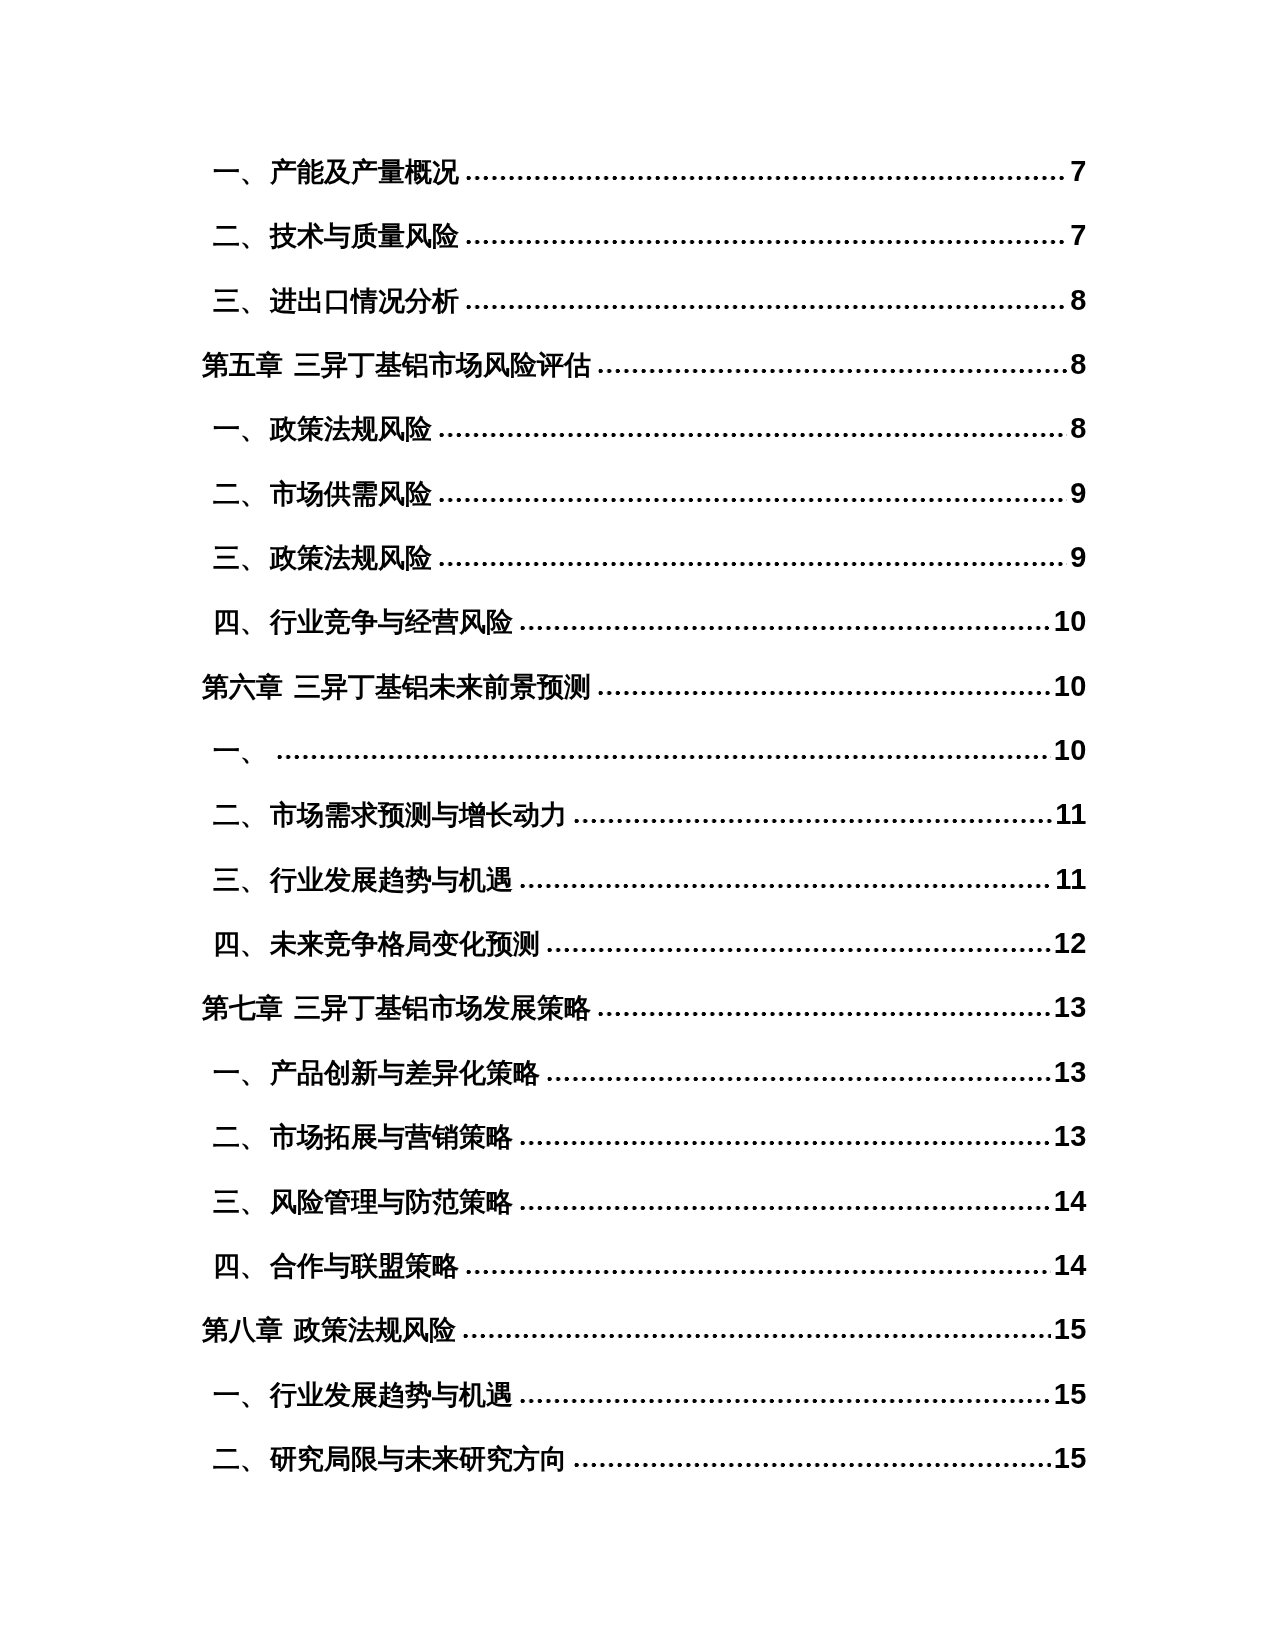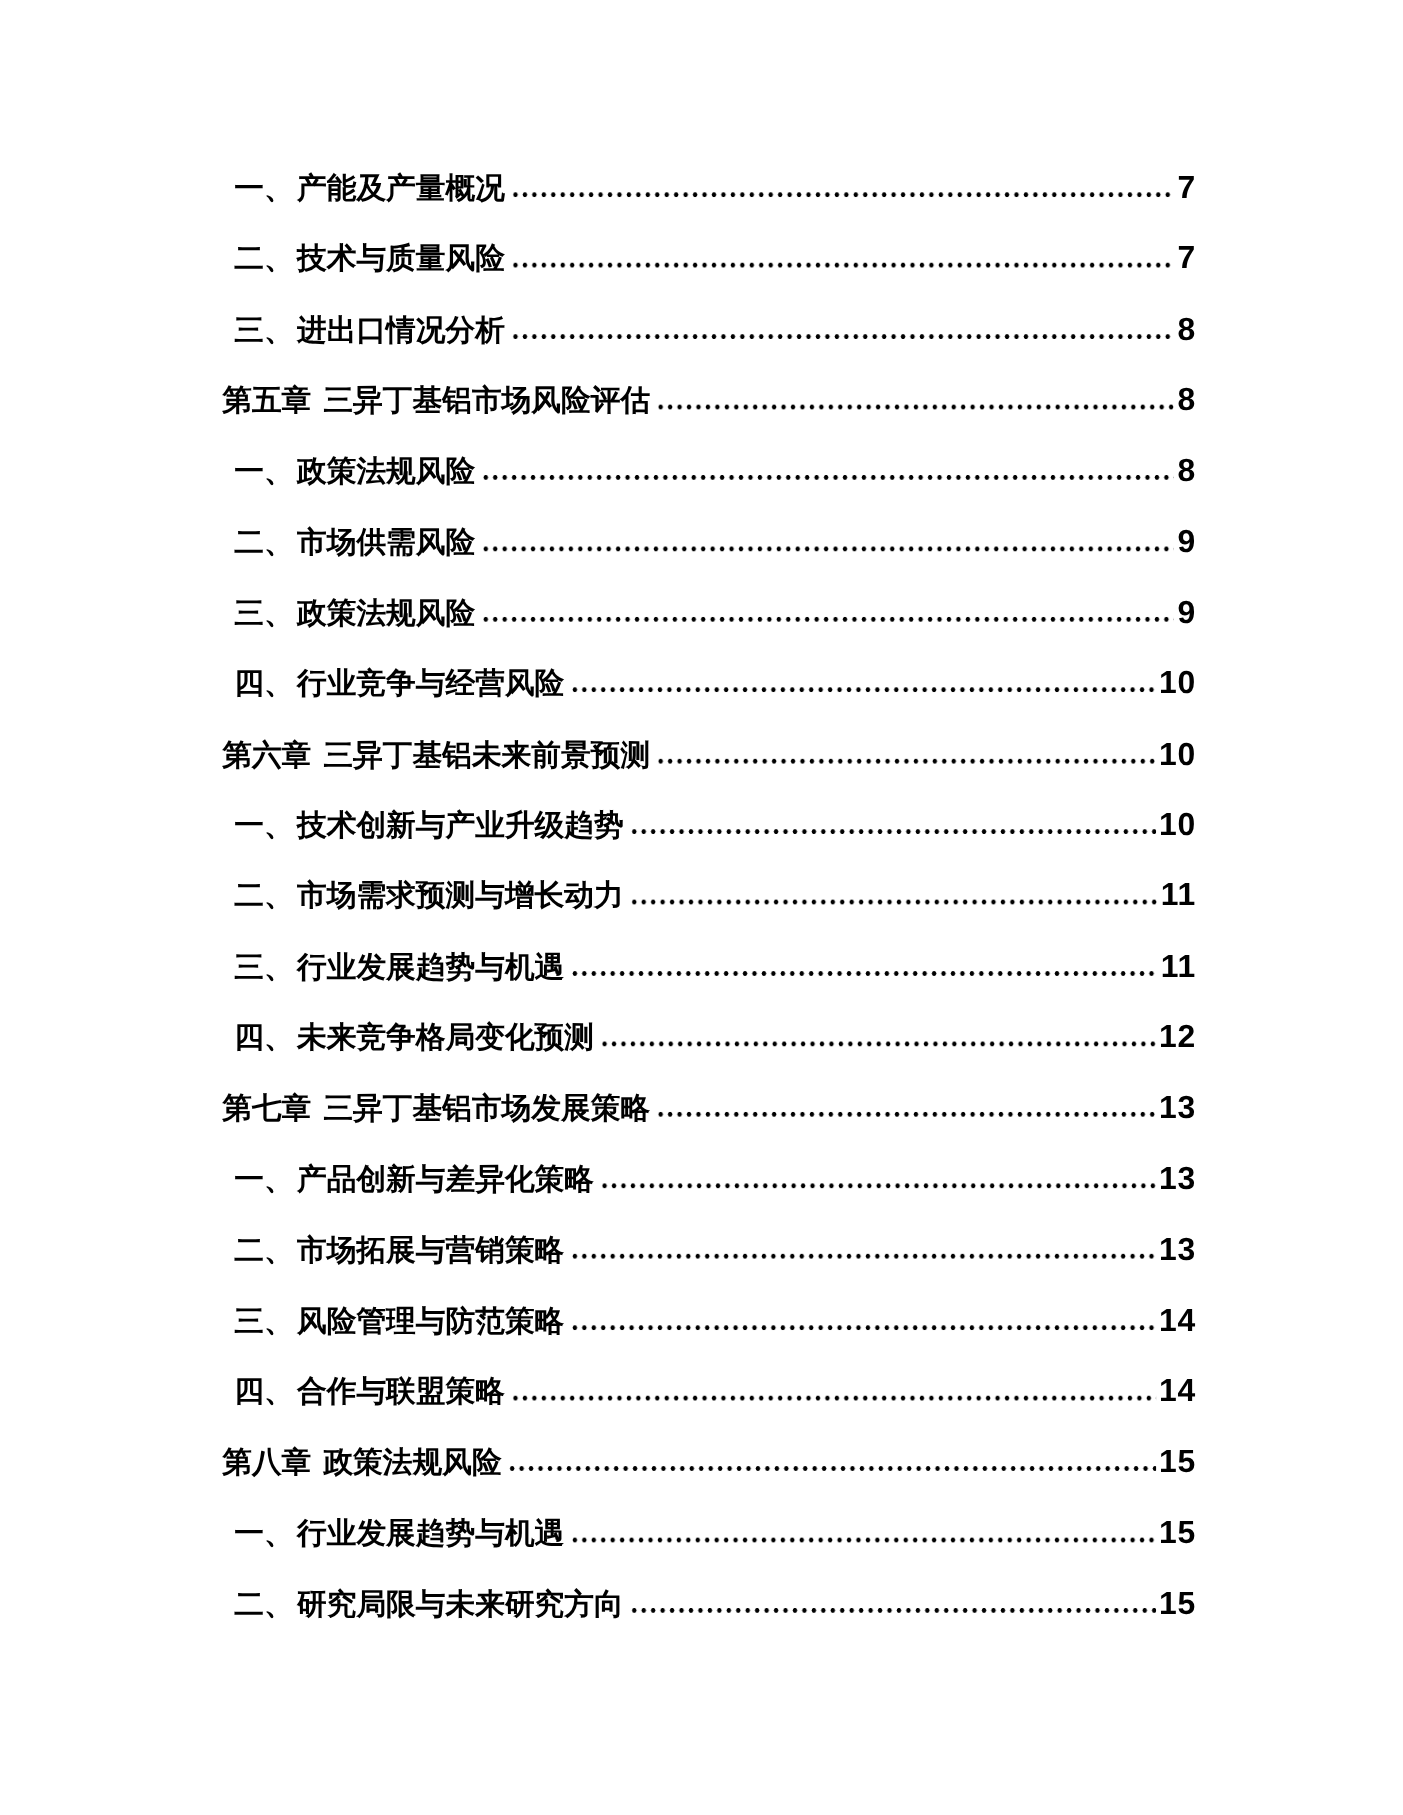--- a/index.html
+++ b/index.html
@@ -118,21 +118,20 @@
     <span class="toc-page">10</span>
   </div>
       <div class="toc-row chapter">
     <span class="toc-label">第六章</span>
     <span class="toc-title">三异丁基铝未来前景预测</span>
     <span class="toc-leader"></span>
     <span class="toc-page">10</span>
   </div>
       <div class="toc-row sub">
     <span class="toc-label">一、</span>
-    <span class="toc-title">技术创新与产业升级趋势</span>
     <span class="toc-leader"></span>
     <span class="toc-page">10</span>
   </div>
       <div class="toc-row sub">
     <span class="toc-label">二、</span>
     <span class="toc-title">市场需求预测与增长动力</span>
     <span class="toc-leader"></span>
     <span class="toc-page">11</span>
   </div>
       <div class="toc-row sub">

